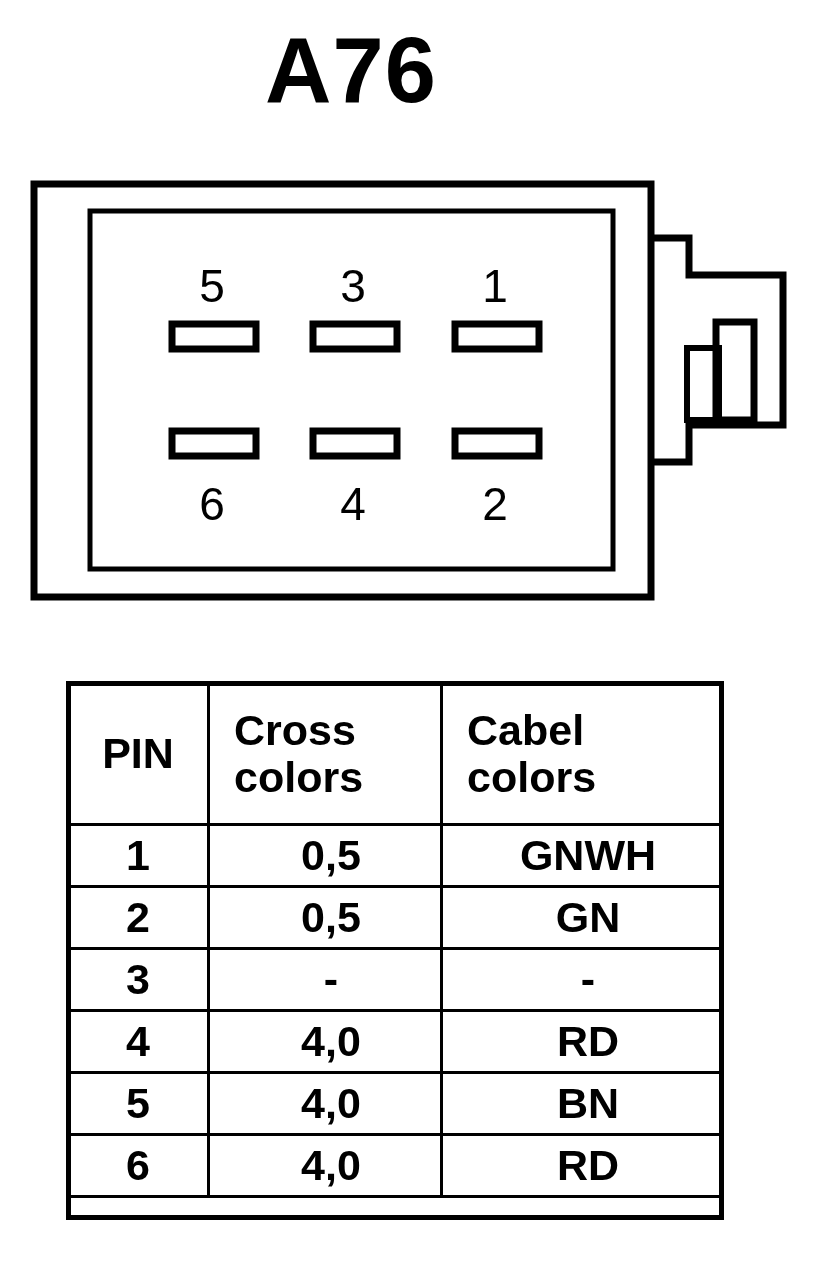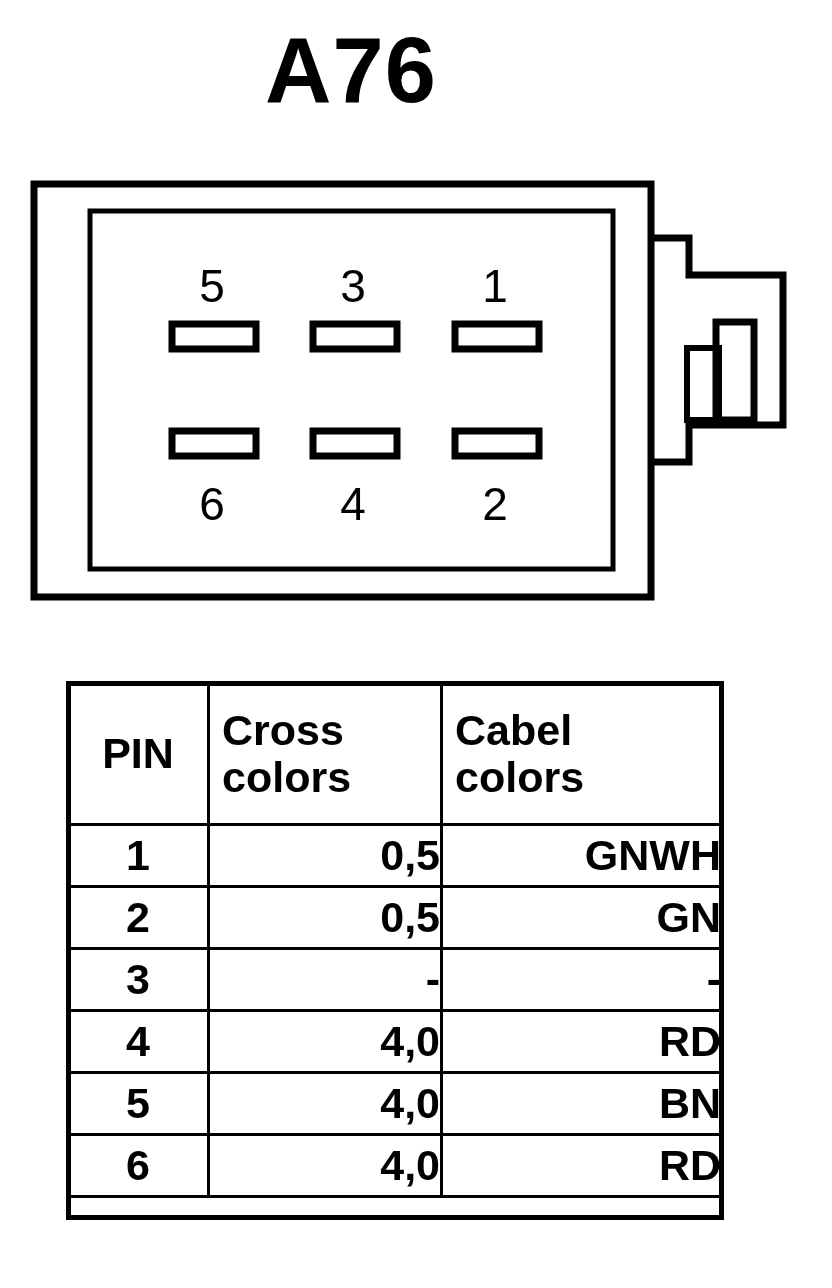--- a/index.html
+++ b/index.html
@@ -75,31 +75,31 @@
   .pin-table .col-color { width: 281px; }
 
   .hdr-cell {
     height: 139px;
     vertical-align: middle;
     text-align: center;
     padding: 0 6px;
   }
   .hdr-cell.left {
     text-align: left;
-    padding-left: 12px;
+    padding-left: 24px;
   }
   .hdr-line { display: block; }
 
   .body-cell {
     height: 59px;
     vertical-align: middle;
     padding: 0 6px;
   }
   .body-cell.center { text-align: center; }
-  .body-cell.left   { text-align: right; padding-left: 12px; }
+  .body-cell.left   { text-align: center; padding-left: 12px; }
 
   
   .table-frame {
     position: absolute;
     left: 66px;
     top: 681px;
     width: 658px;
     height: 539px;
     border: 5px solid #000;
     box-sizing: border-box;

